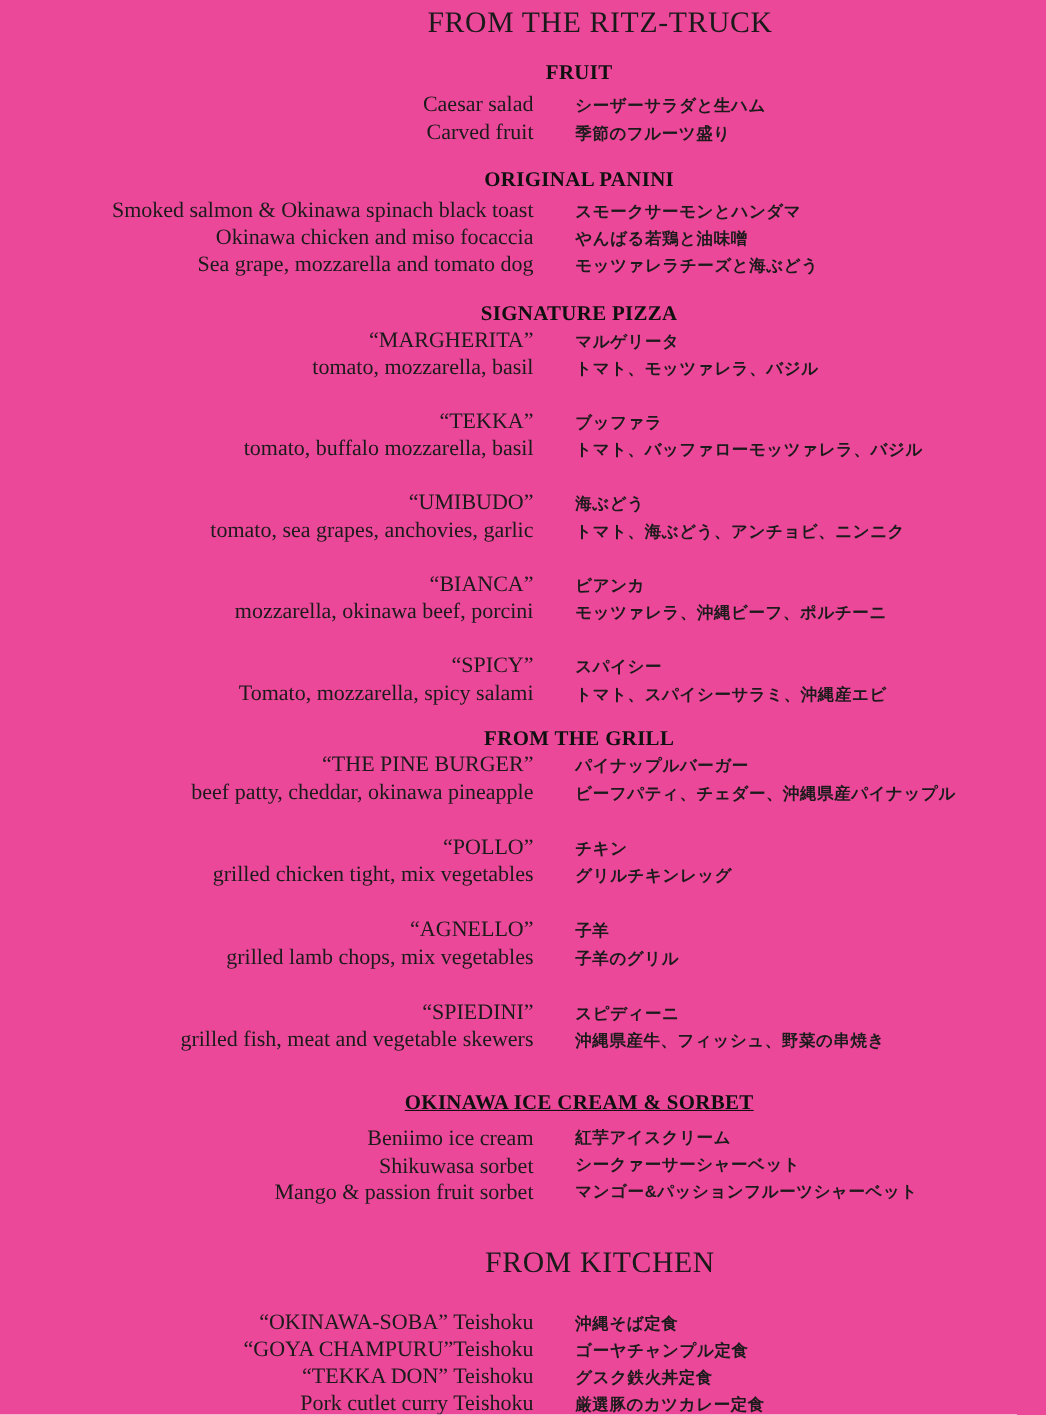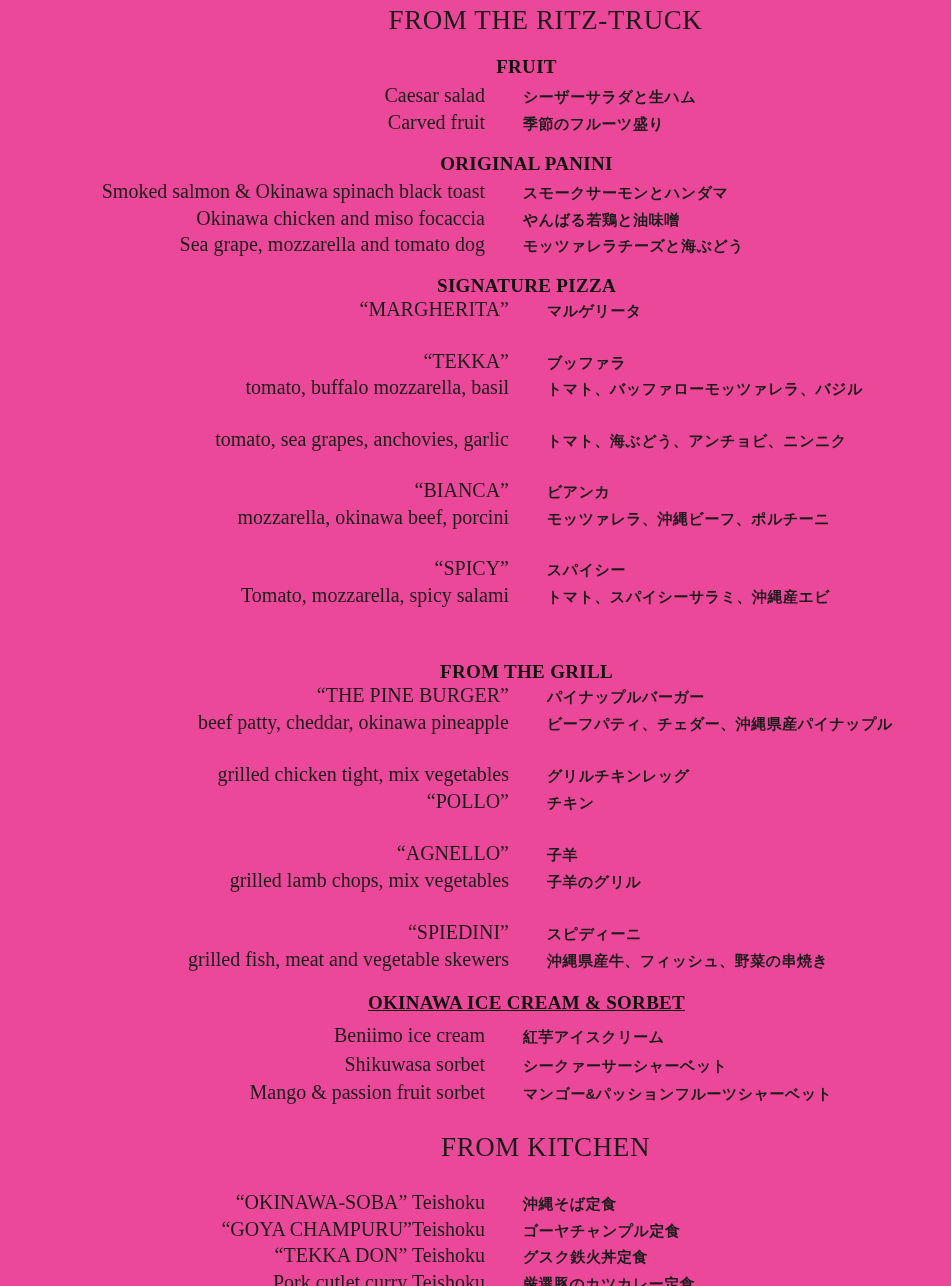--- a/index.html
+++ b/index.html
@@ -44,34 +44,34 @@
     width:485px;
     flex:0 0 485px;
     text-align:right;
     font-family:"Liberation Serif", serif;
     font-size:20px;
     color:#1b1b1b;
     white-space:nowrap;
   }
   .jp {
     margin-left:38px;
-    font-family:Liberation Mono, monospace;
+    font-family:Liberation Sans, sans-serif;
     font-size:15px;
     font-weight:700;
     color:#1b1b1b;
     white-space:nowrap;
     letter-spacing:0.5px;
   }
   .hdr-gap-5 { margin-bottom:5px; }
   .hdr-gap-4 { margin-bottom:4px; }
   .hdr-gap-8 { margin-bottom:8px;text-decoration:underline; }
-  .group { margin-bottom:25px;padding-left:24px; }
+  .group { margin-bottom:25px; }
   .group.g26 { margin-bottom:26px; }
   .group:last-child { margin-bottom:0; }
-  .ice-row { line-height:24.5px; }
+  .ice-row { line-height:24.5px;align-items:center; }
 </style>
 </head>
 <body>
 
 <div class="page">
 
   <div class="abs big-title" style="top:4px;">FROM THE RITZ-TRUCK</div>
 
   <div class="abs" style="top:55px;">
     <div class="section-h hdr-gap-5">FRUIT</div>
@@ -102,35 +102,43 @@
   </div>
 
   <div class="abs" style="top:274px;">
     <div class="section-h">SIGNATURE PIZZA</div>
 
     <div class="group">
       <div class="menu-row">
         <span class="en">“MARGHERITA”</span>
         <span class="jp">マルゲリータ</span>
       </div>
+      <div class="menu-row">
+        <span class="en">tomato, mozzarella, basil</span>
+        <span class="jp">トマト、モッツァレラ、バジル</span>
+      </div>
     </div>
 
     <div class="group">
       <div class="menu-row">
         <span class="en">“TEKKA”</span>
         <span class="jp">ブッファラ</span>
       </div>
       <div class="menu-row">
         <span class="en">tomato, buffalo mozzarella, basil</span>
         <span class="jp">トマト、バッファローモッツァレラ、バジル</span>
       </div>
     </div>
 
     <div class="group">
       <div class="menu-row">
+        <span class="en">“UMIBUDO”</span>
+        <span class="jp">海ぶどう</span>
+      </div>
+      <div class="menu-row">
         <span class="en">tomato, sea grapes, anchovies, garlic</span>
         <span class="jp">トマト、海ぶどう、アンチョビ、ニンニク</span>
       </div>
     </div>
 
     <div class="group">
       <div class="menu-row">
         <span class="en">“BIANCA”</span>
         <span class="jp">ビアンカ</span>
       </div>
@@ -161,26 +169,26 @@
         <span class="jp">パイナップルバーガー</span>
       </div>
       <div class="menu-row">
         <span class="en">beef patty, cheddar, okinawa pineapple</span>
         <span class="jp">ビーフパティ、チェダー、沖縄県産パイナップル</span>
       </div>
     </div>
 
     <div class="group g26">
       <div class="menu-row">
+        <span class="en">“POLLO”</span>
+        <span class="jp">チキン</span>
+      </div>
+      <div class="menu-row">
         <span class="en">grilled chicken tight, mix vegetables</span>
         <span class="jp">グリルチキンレッグ</span>
-      </div>
-      <div class="menu-row">
-        <span class="en">“POLLO”</span>
-        <span class="jp">チキン</span>
       </div>
     </div>
 
     <div class="group g26">
       <div class="menu-row">
         <span class="en">“AGNELLO”</span>
         <span class="jp">子羊</span>
       </div>
       <div class="menu-row">
         <span class="en">grilled lamb chops, mix vegetables</span>

